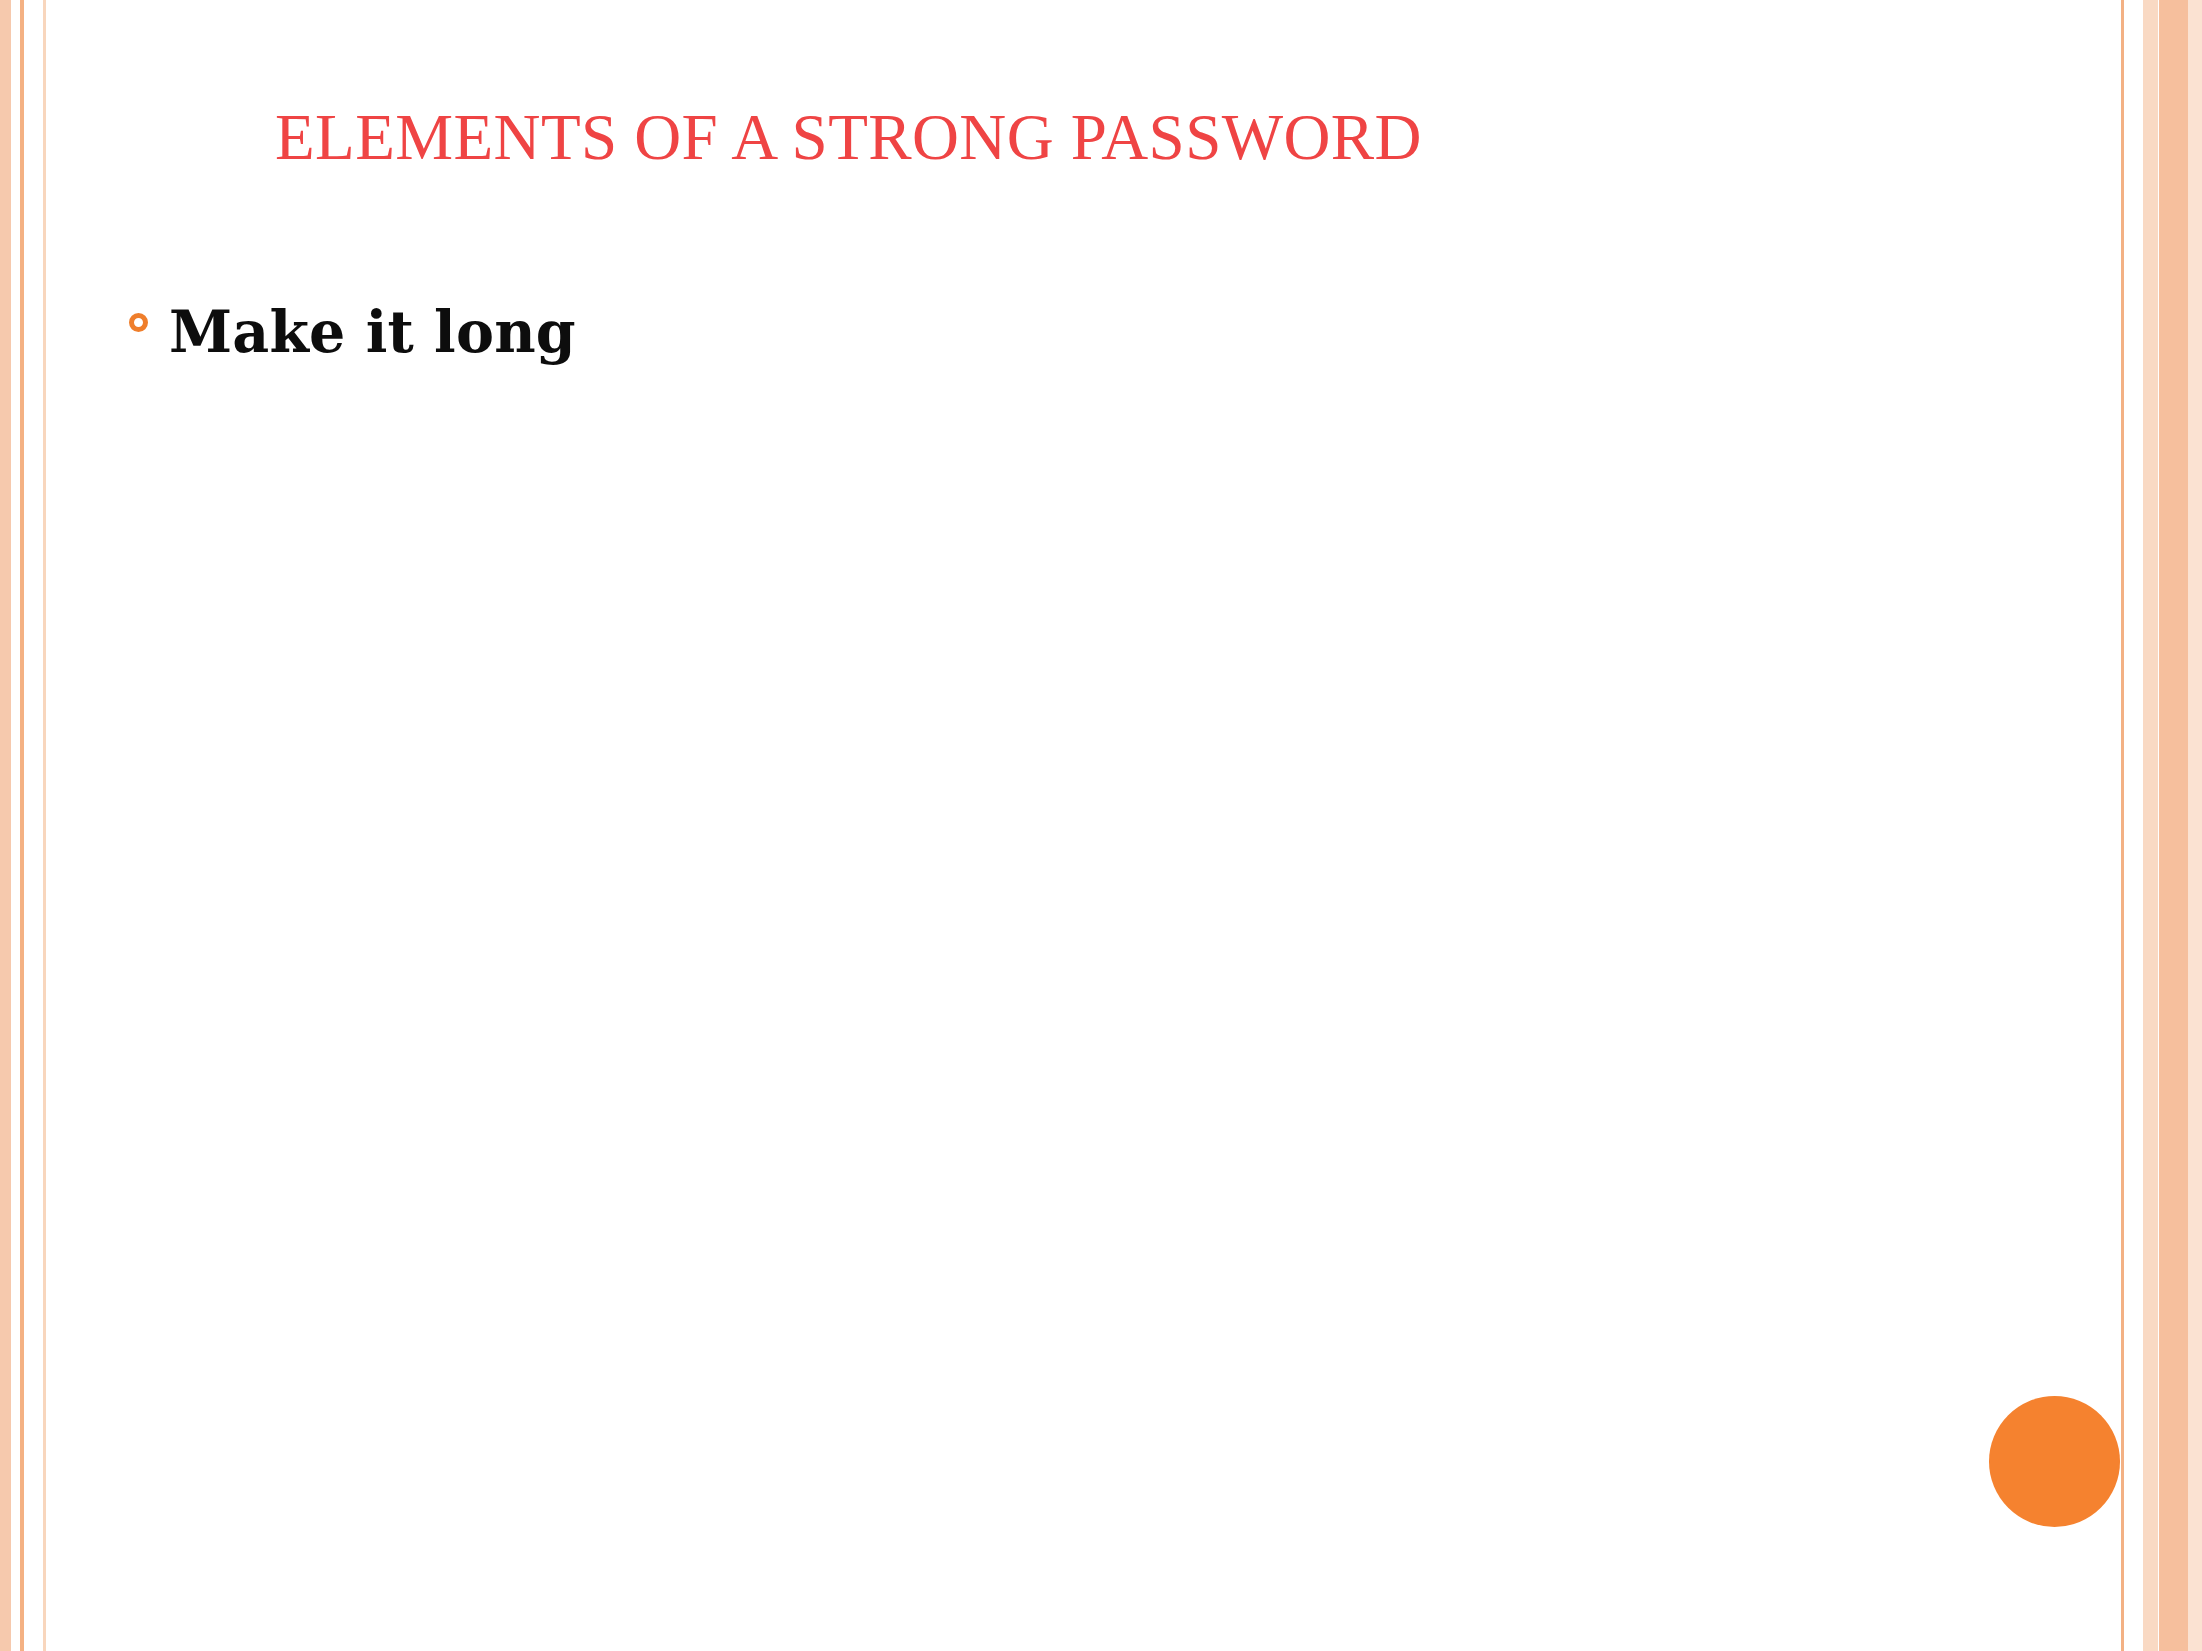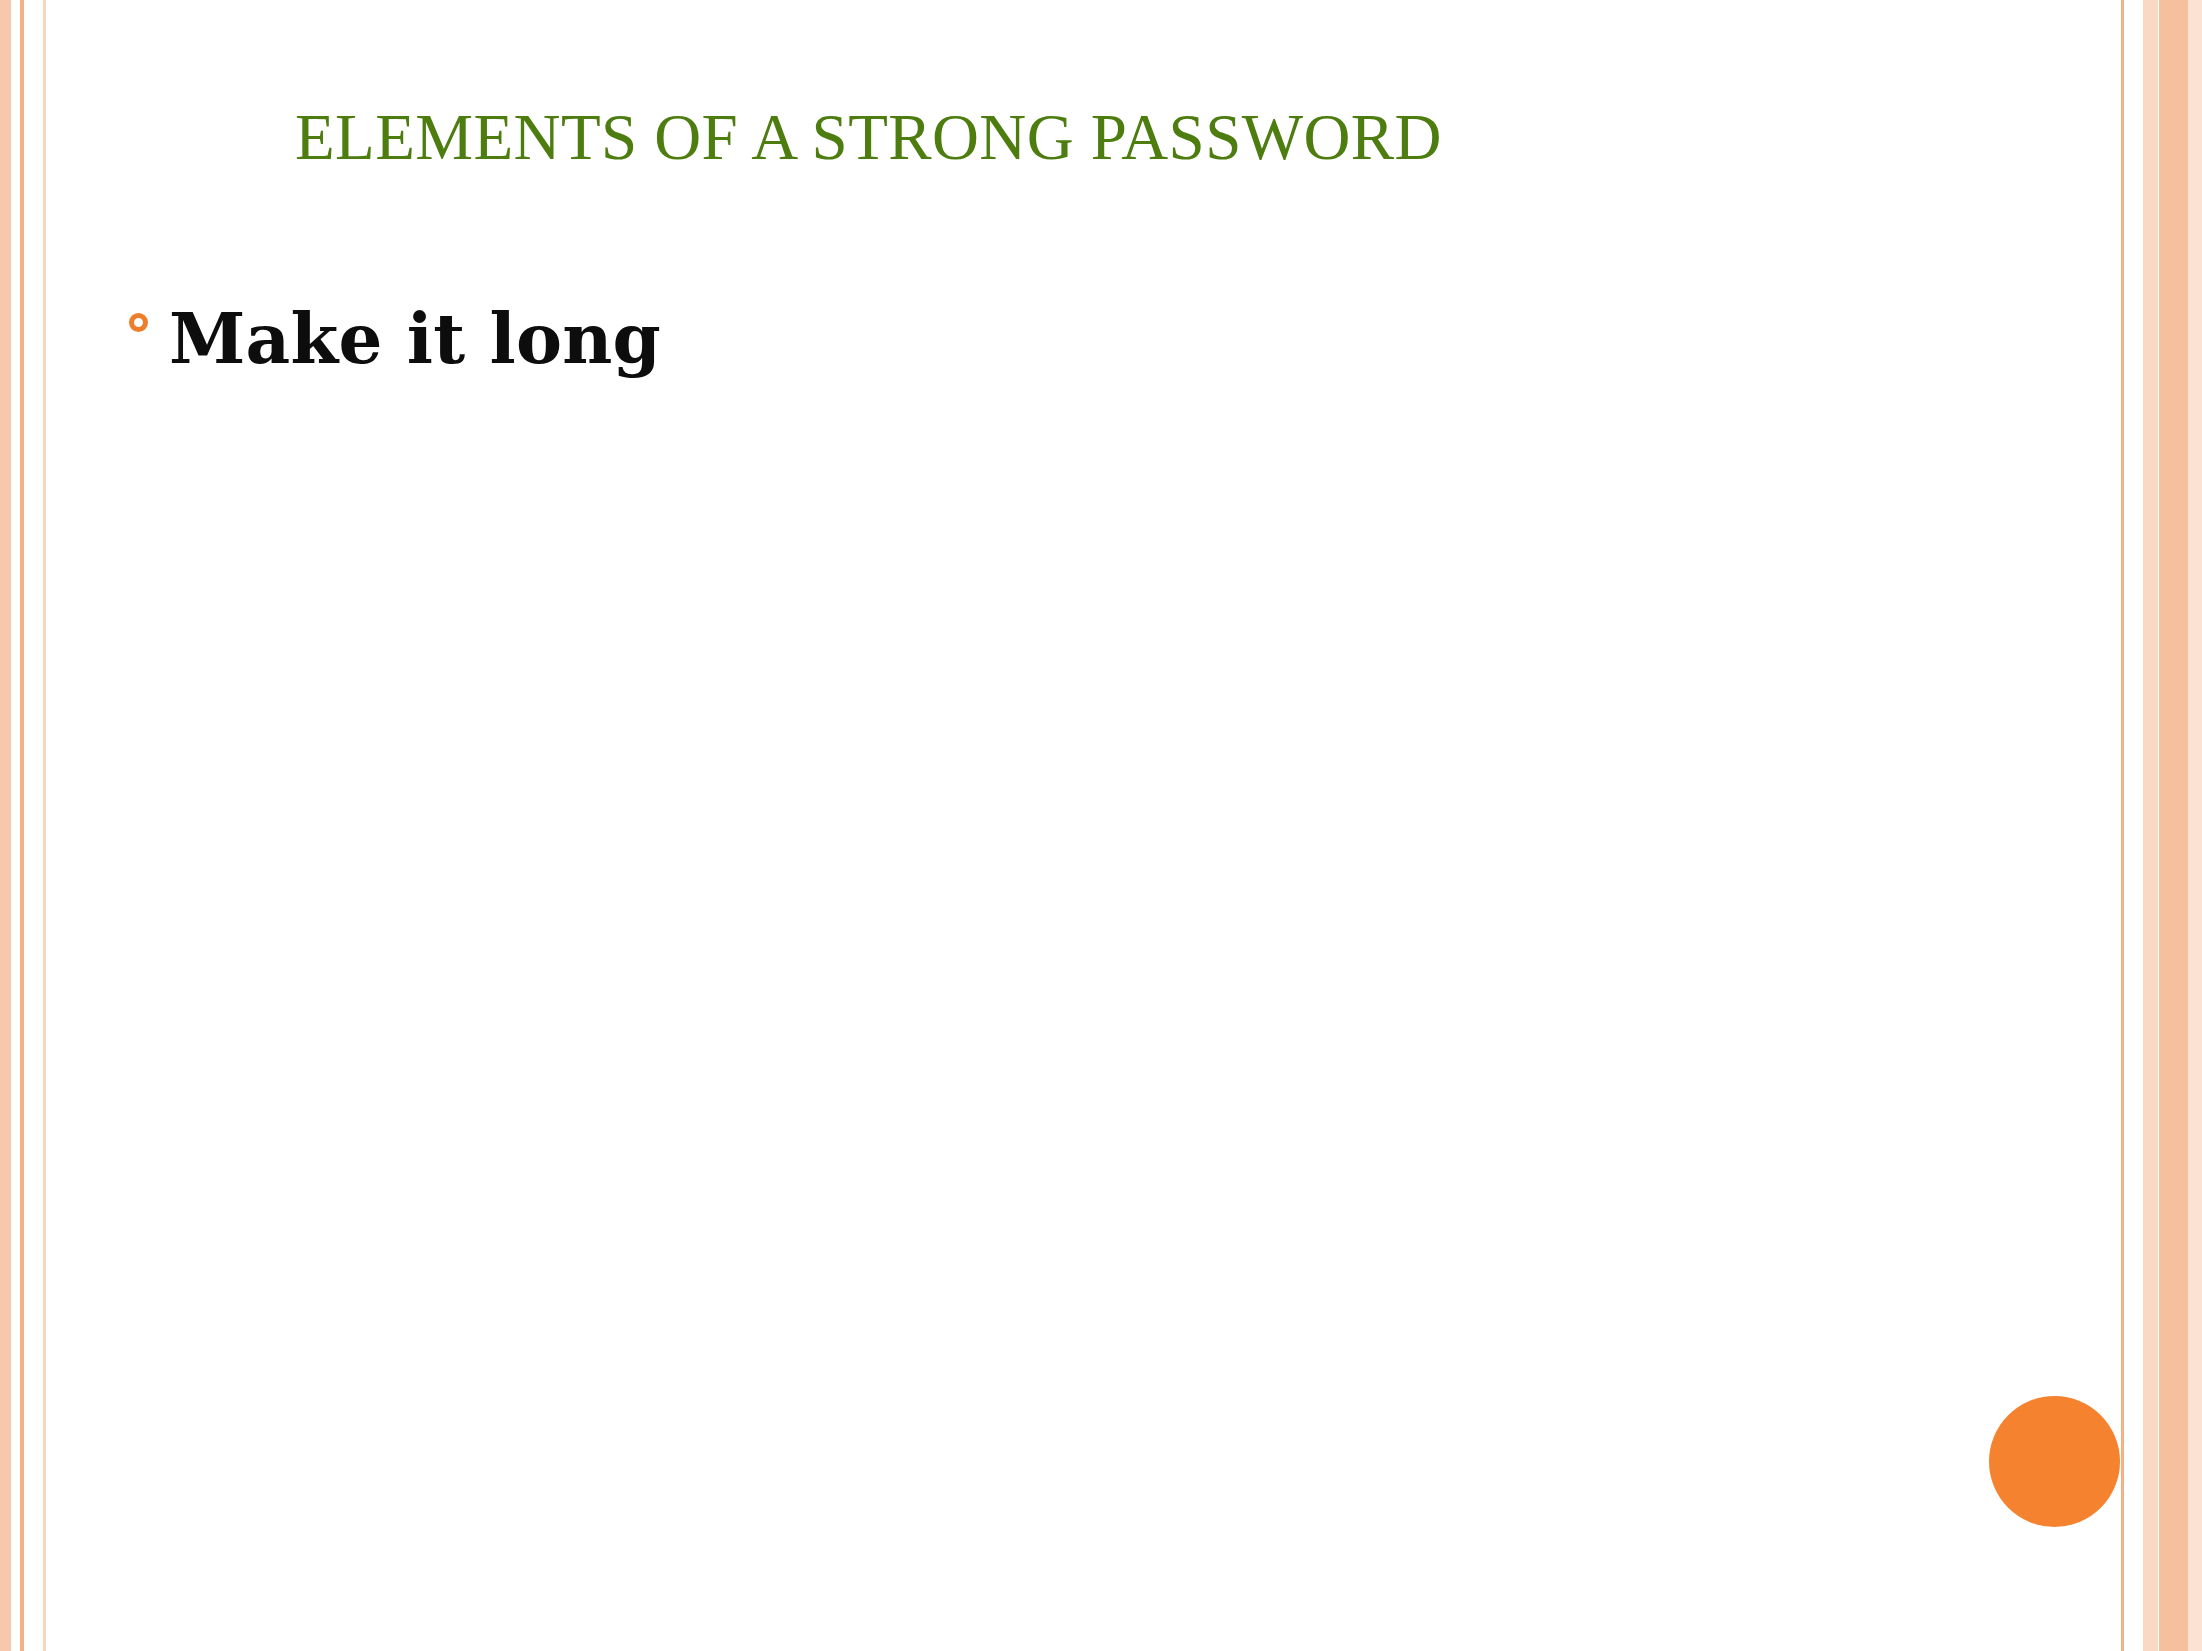--- a/index.html
+++ b/index.html
@@ -109,24 +109,23 @@
 
   
   .title {
     position: absolute;
     left: 275px;
     top: 102px;
     width: 1635px;
     font-family: "Liberation Serif", serif;
     font-size: 65px;
     line-height: 1.1;
-    color: #4d7c0f;
+    color: #ef4444;
     letter-spacing: 0.4px;
     white-space: nowrap;
-    margin-left: 20px;
   }
 
   
   .bullet-list {
     position: absolute;
     left: 129px;
     top: 299px;
     width: 1807px;
   }
   .bullet-row {
@@ -145,21 +144,21 @@
     display: block;
     width: 19px;
     height: 19px;
     border-radius: 50%;
     border: 5.2px solid #ef7e2b;
     box-sizing: border-box;
   }
   .bullet-text {
     font-family: "DejaVu Serif", serif;
     font-weight: bold;
-    font-size: 69px;
+    font-size: 57px;
     line-height: 1.15;
     color: #0d0d0d;
     letter-spacing: 0.2px;
   }
 
   
   .accent-circle {
     position: absolute;
     left: 1989px;
     top: 1396px;

